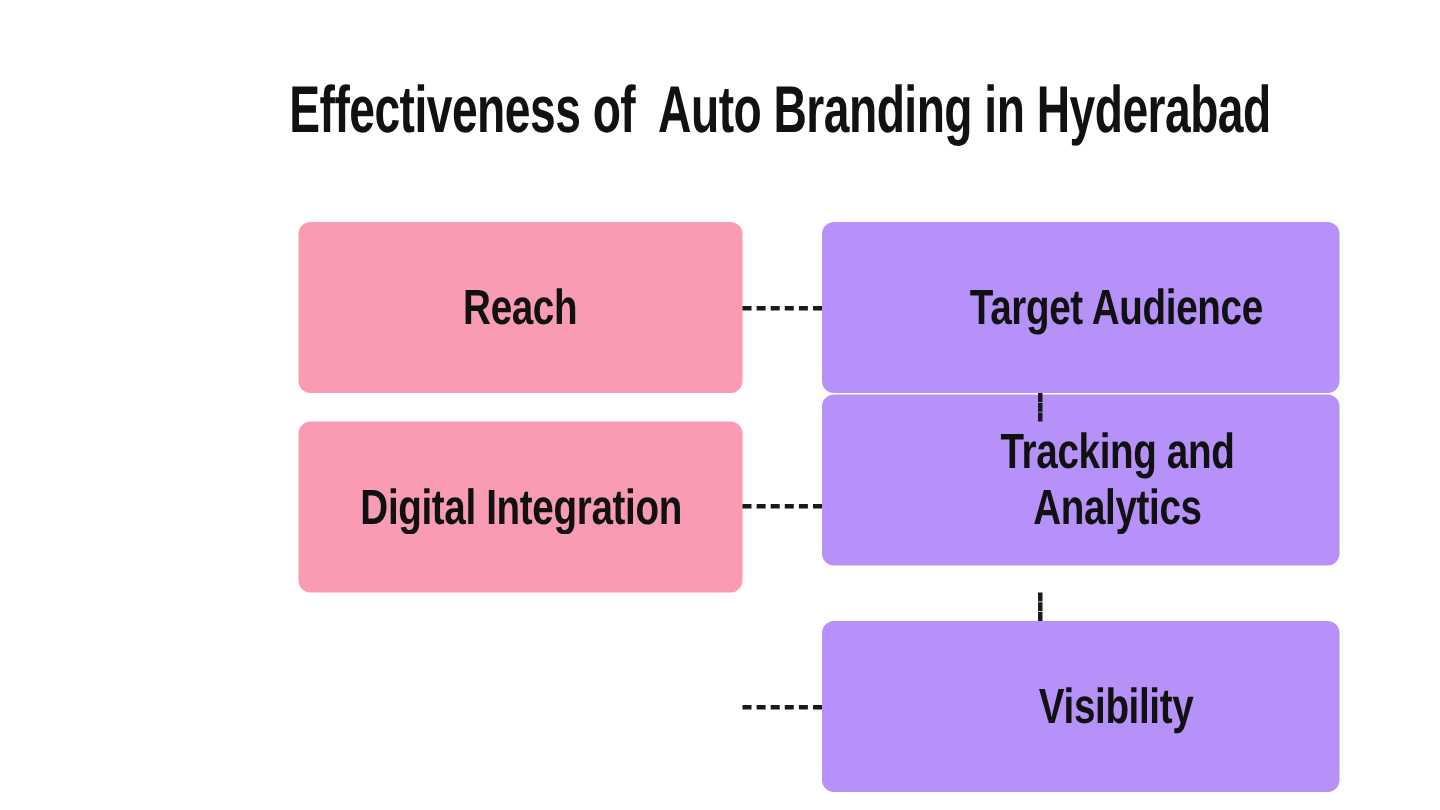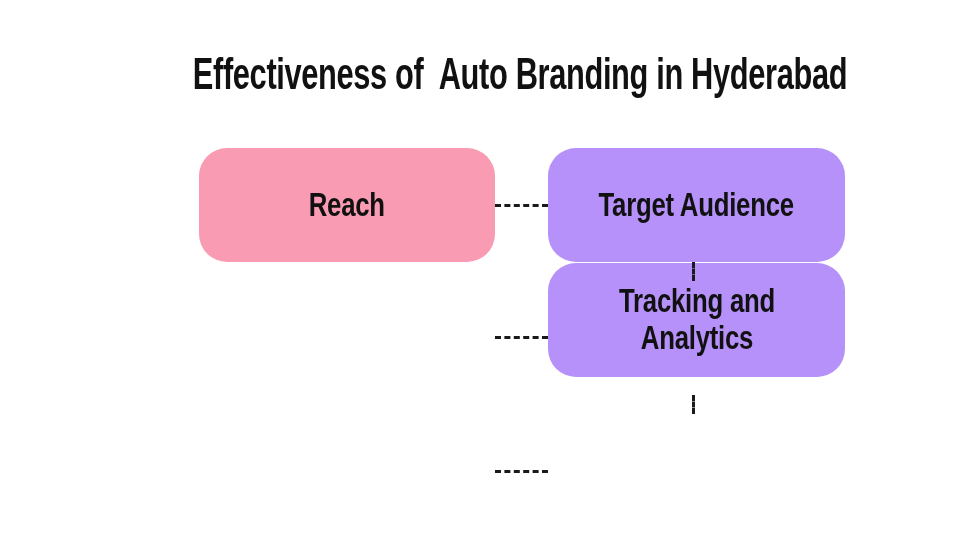--- a/index.html
+++ b/index.html
@@ -31,27 +31,27 @@
     font-weight: bold;
     color: var(--text);
     white-space: pre;
     letter-spacing: -0.5px;
     transform: scaleX(0.70);
     transform-origin: 50% 50%;
   }
   .node {
     position: absolute;
     height: 114px;
-    border-radius: 28px;
+    border-radius: 8px;
     display: flex;
     align-items: center;
     justify-content: center;
   }
   .node.pink   { left: 159px; width: 296px; background: var(--pink); }
-  .node.purple { left: 508px; width: 297px; background: var(--purple); }
+  .node.purple { left: 508px; width: 297px; background: var(--purple); padding-left: 48px; }
   .node-label {
     font-weight: bold;
     font-size: 33px;
     line-height: 1.12;
     color: var(--text);
     text-align: center;
     white-space: pre-line;
     letter-spacing: -0.3px;
     transform: scaleX(0.78);
     transform-origin: 50% 50%;
@@ -79,24 +79,30 @@
   <h1 class="title">Effectiveness of  Auto Branding in Hyderabad</h1>
 
   <div class="node pink" style="top:148px">
     <span class="node-label">Reach</span>
   </div>
   <div class="node purple" style="top:148px">
     <span class="node-label">Target Audience</span>
   </div>
   <div class="h-conn" style="top:204px"></div>
 
+  <div class="node pink" style="top:281px">
+    <span class="node-label">Digital Integration</span>
+  </div>
   <div class="node purple" style="top:263px">
     <span class="node-label">Tracking and
 Analytics</span>
   </div>
   <div class="h-conn" style="top:336px"></div>
 
+  <div class="node purple" style="top:414px">
+    <span class="node-label">Visibility</span>
+  </div>
   <div class="h-conn" style="top:470px"></div>
 
   <div class="v-conn" style="top:262px"></div>
   <div class="v-conn" style="top:395px"></div>
 
 </div>
 
 </body></html>

